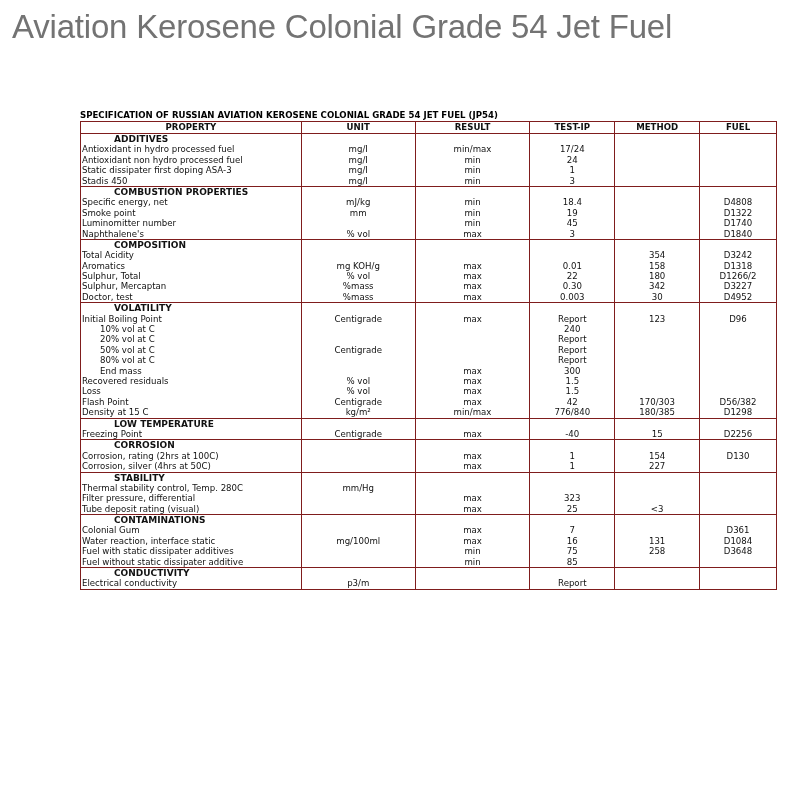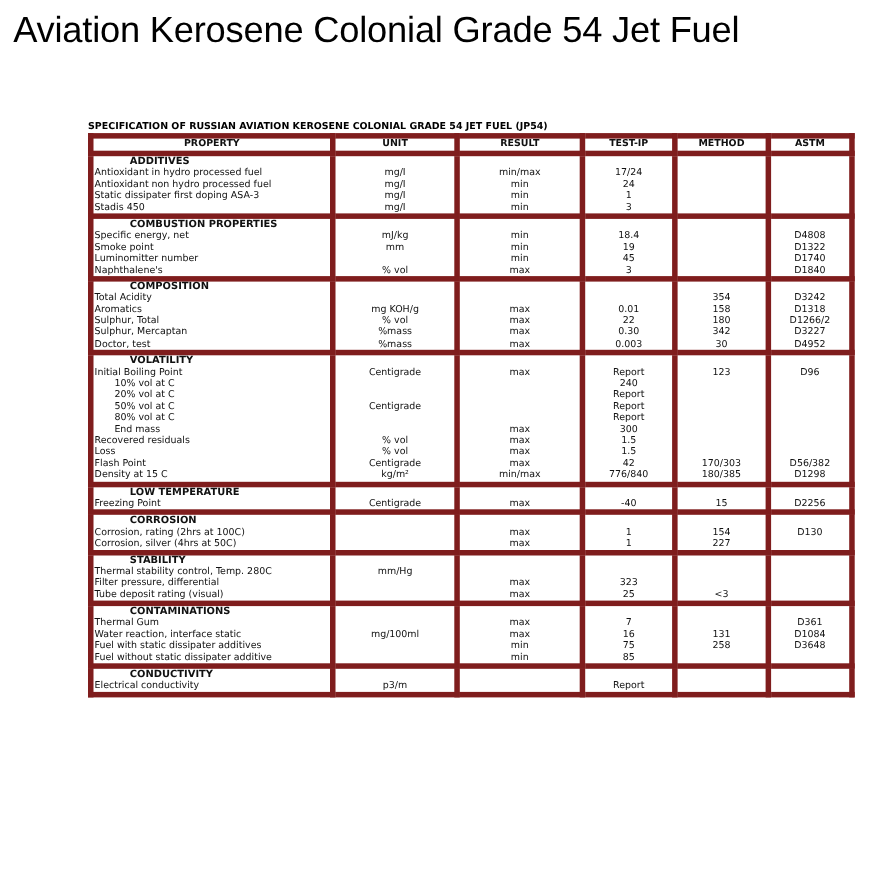--- a/index.html
+++ b/index.html
@@ -1,31 +1,31 @@
 <!DOCTYPE html>
 <html><head>
 <meta charset="utf-8">
 <style>
   html, body { margin: 0; padding: 0; background: #ffffff; }
   body { width: 800px; height: 800px; position: relative; overflow: hidden; font-family: "DejaVu Sans", sans-serif; }
   .page-title {
     position: absolute; left: 12px; top: 8px;
     font-family: "Liberation Sans", sans-serif;
-    font-size: 33px; color: #000000; white-space: nowrap; letter-spacing: -0.2px;
+    font-size: 33px; color: #737373; white-space: nowrap; letter-spacing: -0.2px;
   }
   .spec-caption {
     position: absolute; left: 80px; width: 697px; top: 110px;
     font-weight: bold; font-size: 8.6px; color: #000;
     white-space: nowrap;
   }
   table.spec {
     position: absolute; left: 80px; top: 121px; width: 697px;
     border-collapse: collapse; font-size: 8.6px; color: #111; line-height: 10.4px;
   }
-  table.spec th, table.spec td { border: 5px solid #7f1d1d; padding: 0 1px; vertical-align: middle; }
+  table.spec th, table.spec td { border: 1px solid #7f1d1d; padding: 0 1px; vertical-align: middle; }
   table.spec th { font-weight: bold; text-align: center; height: 11px; padding: 0; }
   col.c-prop { width: 221px; } col.c-unit { width: 114px; } col.c-res { width: 115px; }
   col.c-test { width: 85px; } col.c-meth { width: 85px; } col.c-astm { width: 77px; }
   .cell-lines { display: block; }
   .cell-lines span { display: block; white-space: nowrap; height: 10.4px; }
   .sec-head { font-weight: bold; font-size: 9px; margin-left: 32px; }
   td.center { text-align: center; }
   .indent { padding-left: 18px; }
 </style>
 </head>
@@ -43,21 +43,21 @@
       <col class="c-meth">
       <col class="c-astm">
   </colgroup>
   <thead>
     <tr>
       <th>PROPERTY</th>
       <th>UNIT</th>
       <th>RESULT</th>
       <th>TEST-IP</th>
       <th>METHOD</th>
-      <th>ASTM</th>
+      <th>FUEL</th>
     </tr>
   </thead>
   <tbody id="spec-body">
       <tr>
         <td>
           <div class="cell-lines">
             <span class="sec-head">ADDITIVES</span>
             <span>Antioxidant in hydro processed fuel</span>
             <span>Antioxidant non hydro processed fuel</span>
             <span>Static dissipater first doping ASA-3</span>
@@ -449,21 +449,21 @@
             <span></span>
             <span></span>
             <span></span>
           </div>
         </td>
       </tr>
       <tr>
         <td>
           <div class="cell-lines">
             <span class="sec-head">CONTAMINATIONS</span>
-            <span>Thermal Gum</span>
+            <span>Colonial Gum</span>
             <span>Water reaction, interface static</span>
             <span>Fuel with static dissipater additives</span>
             <span>Fuel without static dissipater additive</span>
           </div>
         </td>
         <td class="center">
           <div class="cell-lines">
             <span></span>
             <span></span>
             <span>mg/100ml</span>

